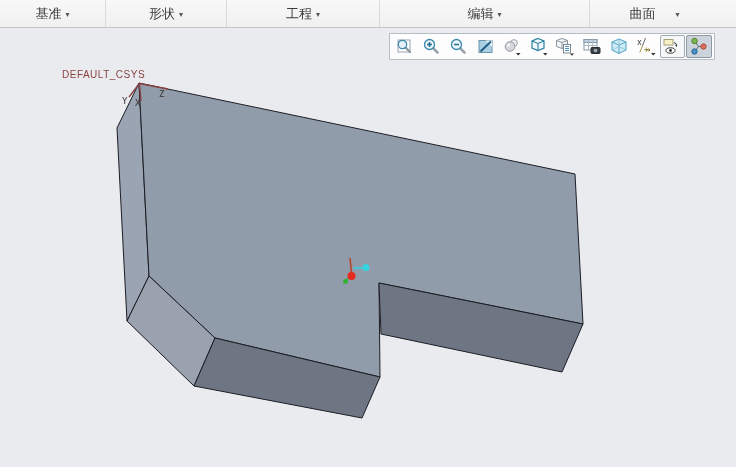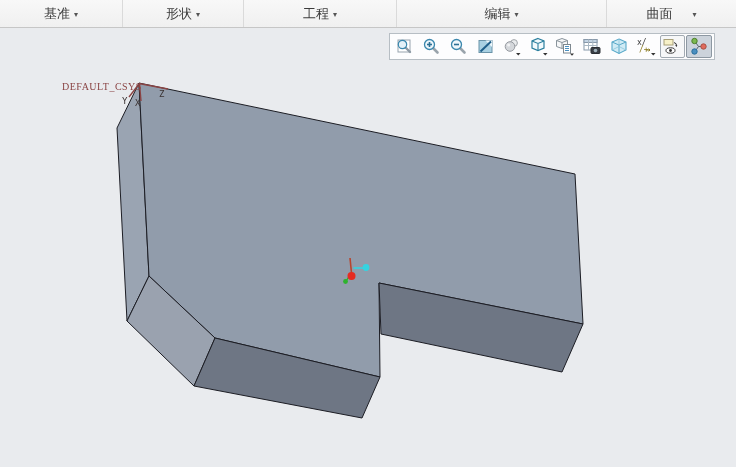--- a/index.html
+++ b/index.html
@@ -15,28 +15,28 @@
     border-bottom:1px solid #c6c6c6;
     display:flex;align-items:stretch;
   }
   .menu-item{
     display:flex;align-items:center;justify-content:center;
     font-size:13px;color:#3c3c3c;cursor:default;
     border-right:1px solid #dadada;box-sizing:border-box;
   }
   .menu-item:last-child{border-right:none;gap:16px;}
   .menu-item .caret{font-size:8px;color:#555;margin-left:4px;transform:translateY(1px);}
-  .w1{width:123px}.w2{width:121px}.w3{width:153px}.w4{width:210px}.w5{width:129px}
+  .w1{width:106px}.w2{width:121px}.w3{width:153px}.w4{width:210px}.w5{width:129px}
 
   
   .viewport{position:absolute;top:28px;left:0;width:736px;height:439px;background:#e9ebee;}
   .viewport svg.model{position:absolute;top:0;left:0;}
   .csys-label{
-    position:absolute;left:62px;top:53px;
-    font-family:Liberation Serif, serif;
+    position:absolute;left:62px;top:41px;
+    font-family:Liberation Sans, sans-serif;
     font-size:10px;color:#8a4444;letter-spacing:.5px;white-space:nowrap;
   }
 
   
   .toolbar{
     position:absolute;left:389px;top:5px;height:27px;width:326px;
     background:#fdfdfe;border:1px solid #b7bec4;box-sizing:border-box;
     display:flex;align-items:center;gap:1px;padding:0 2px;
   }
   .tbtn{

